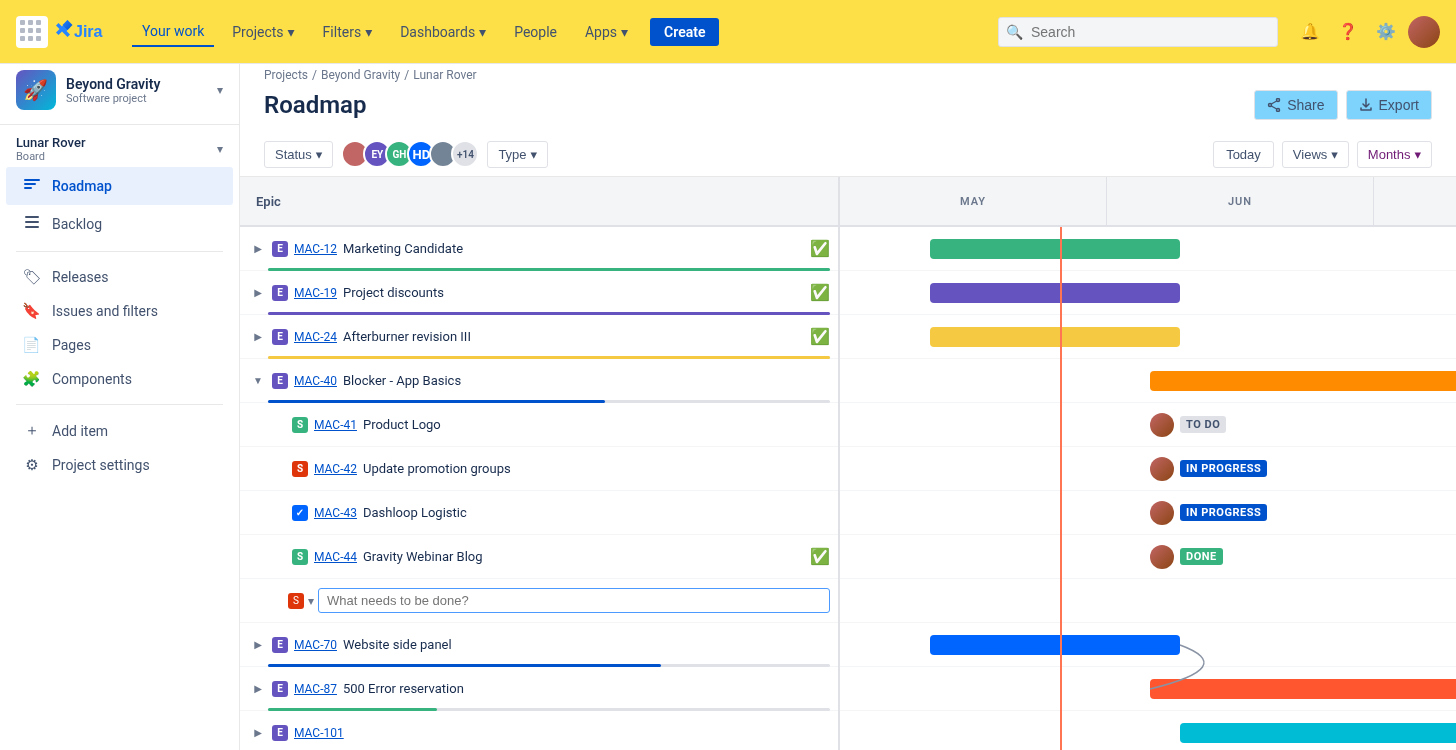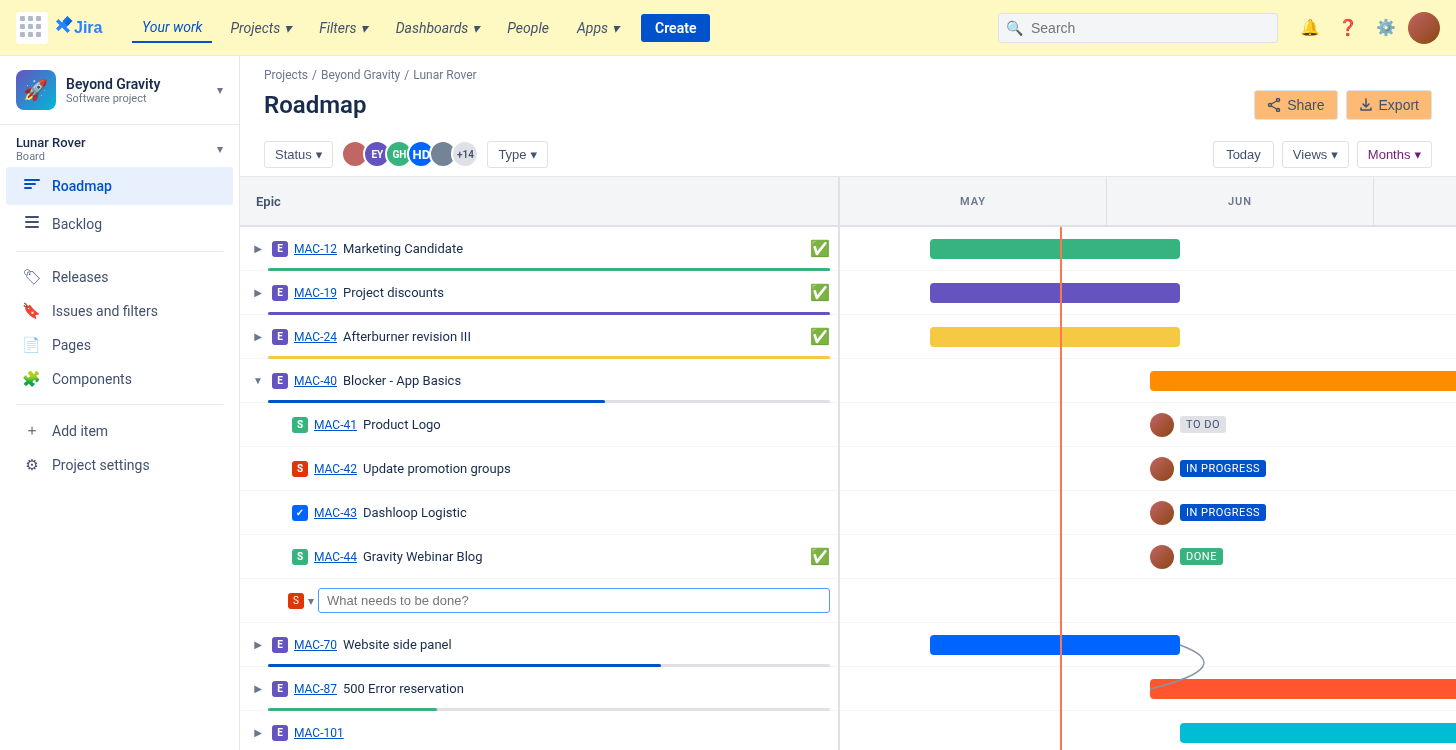--- a/index.html
+++ b/index.html
@@ -1,41 +1,40 @@
 <!DOCTYPE html>
 <html><head>
   <meta charset="utf-8">
   <style>
     * { box-sizing: border-box; margin: 0; padding: 0; }
     body { font-family: -apple-system, BlinkMacSystemFont, 'Segoe UI', Roboto, sans-serif; font-size: 14px; background: #fff; overflow: hidden; }
 
     
     .top-nav {
-      height: 56px;
-      background: #fef9c3;
+      height: 64px;
+      background: #fde047;
       border-bottom: 1px solid #e8e8e8;
       display: flex;
       align-items: center;
       padding: 0 16px;
       gap: 8px;
       position: fixed;
       top: 0; left: 0; right: 0;
       z-index: 100;
     }
     .nav-logo { display: flex; align-items: center; gap: 8px; margin-right: 8px; cursor: pointer; }
     .nav-logo-icon { width: 32px; height: 32px; }
     .nav-item {
       padding: 6px 10px;
       border-radius: 3px;
       cursor: pointer;
       color: #42526e;
       font-size: 14px;
       display: flex; align-items: center; gap: 4px;
       white-space: nowrap;
-      font-style: italic;
     }
     .nav-item.active { color: #0052cc; border-bottom: 2px solid #0052cc; border-radius: 0; }
     .nav-create {
       background: #0052cc;
       color: #fff;
       padding: 6px 14px;
       border-radius: 3px;
       cursor: pointer;
       font-weight: 600;
       margin-left: 4px;
@@ -152,21 +151,21 @@
     .page-header {
       padding: 4px 24px 12px;
       display: flex; align-items: center; justify-content: space-between;
     }
     .page-title { font-size: 24px; font-weight: 600; color: #172b4d; }
     .header-actions { display: flex; gap: 8px; }
     .header-btn {
       display: flex; align-items: center; gap: 6px;
       padding: 6px 12px; border: 1px solid #dfe1e6;
       border-radius: 3px; cursor: pointer;
-      font-size: 14px; color: #42526e; background: #fdba74;
+      font-size: 14px; color: #42526e; background: #7dd3fc;
     }
 
     
     .roadmap-toolbar {
       padding: 8px 24px;
       display: flex; align-items: center; gap: 8px;
       border-bottom: 1px solid #e8e8e8;
     }
     .toolbar-btn {
       display: flex; align-items: center; gap: 4px;
@@ -265,21 +264,21 @@
     .epic-icon.purple { background: #6554c0; color: #fff; }
     .epic-icon.green { background: #36b37e; color: #fff; }
     .epic-icon.red { background: #de350b; color: #fff; }
     .epic-icon.blue-check { background: #0065ff; color: #fff; }
     .epic-id { font-size: 12px; color: #0052cc; margin-right: 6px; text-decoration: underline; cursor: pointer; white-space: nowrap; }
     .epic-name { font-size: 13px; color: #172b4d; flex: 1; white-space: nowrap; overflow: hidden; text-overflow: ellipsis; }
     .done-icon { margin-left: 6px; color: #36b37e; font-size: 16px; flex-shrink: 0; }
     .status-badge {
       display: inline-flex; align-items: center;
       padding: 2px 6px; border-radius: 3px;
-      font-size: 11px; font-weight: 400; letter-spacing: 0.5px;
+      font-size: 11px; font-weight: 700; letter-spacing: 0.5px;
     }
     .status-todo { background: #dfe1e6; color: #42526e; }
     .status-inprogress { background: #0052cc; color: #fff; }
     .status-done { background: #36b37e; color: #fff; }
 
     
     .epic-input {
       flex: 1; border: 1px solid #4c9aff; border-radius: 3px;
       padding: 4px 8px; font-size: 13px; color: #6b778c; outline: none;
       background: #fff;

